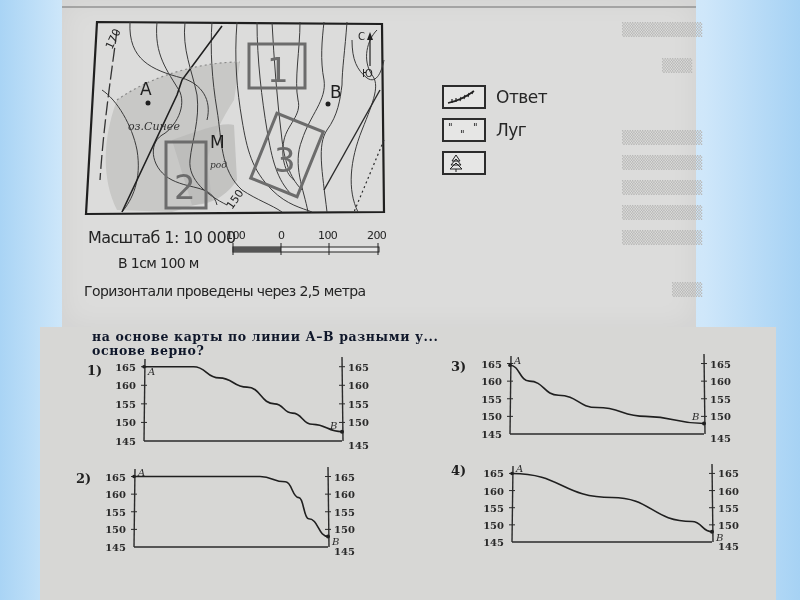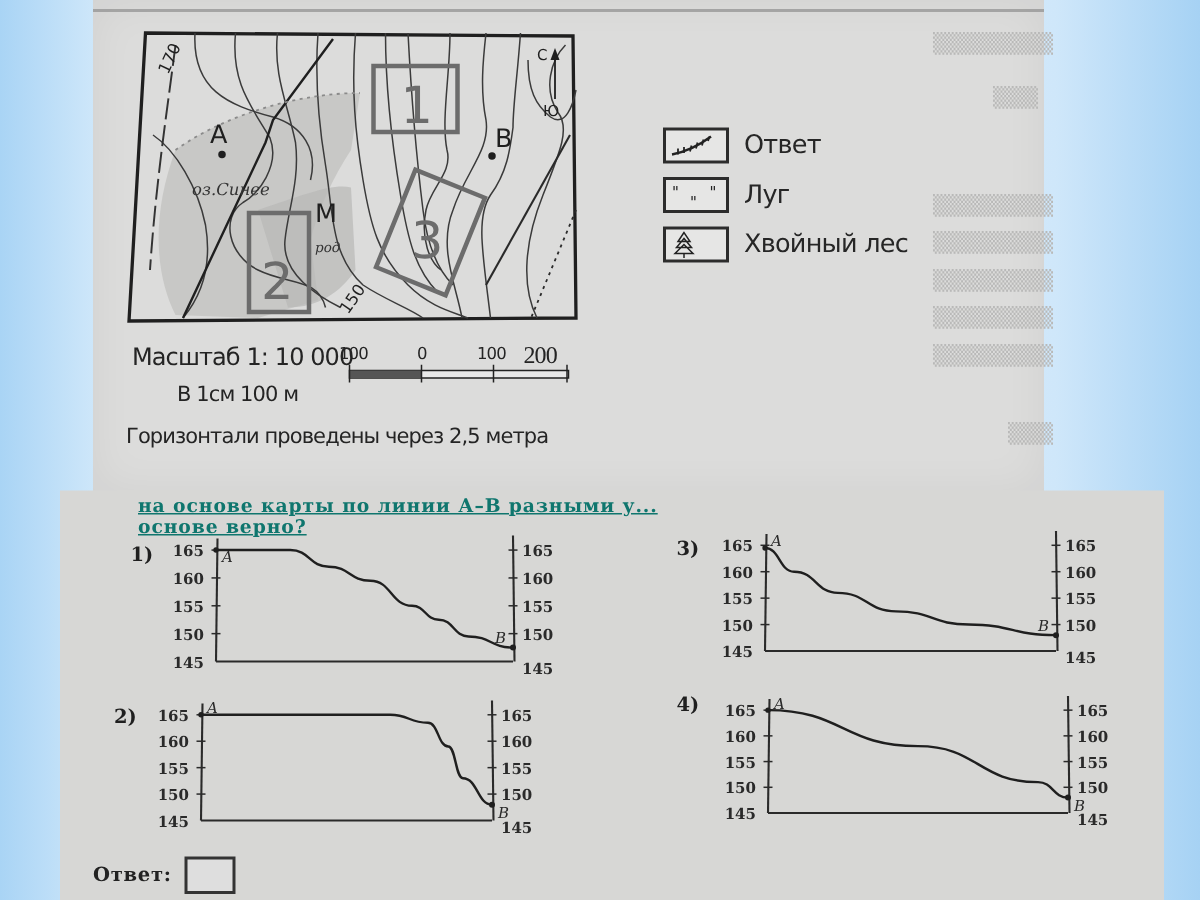--- a/index.html
+++ b/index.html
@@ -18,21 +18,21 @@
   .map-svg { position:absolute; left:0; top:0; }
   .legend { position:absolute; left:380px; top:80px; }
   .legend-item { display:flex; align-items:center; height:33px; }
   .legend-box { width:40px; height:20px; border:2px solid #2c2c2c; margin-right:10px; background:#e6e6e5; position:relative; }
   .legend-label { font-family:"DejaVu Sans", sans-serif; font-size:17px; color:#262626; letter-spacing:-0.5px; }
   .scale-text { position:absolute; font-family:"DejaVu Sans", sans-serif; color:#242424; letter-spacing:-0.6px; }
   .photo-bottom {
     position:absolute; left:40px; top:327px; width:736px; height:273px;
     background:#d7d7d5;
   }
-  .q-text { position:absolute; left:52px; font-family:"DejaVu Serif", serif; font-weight:bold; font-size:12.5px; color:#0f766e; letter-spacing:0.6px;text-decoration:underline; }
+  .q-text { position:absolute; left:52px; font-family:"DejaVu Serif", serif; font-weight:bold; font-size:12.5px; color:#0f172a; letter-spacing:0.6px; }
   .chart { position:absolute; }
   .chart svg { overflow:visible; }
   .opt-num { position:absolute; font-family:"DejaVu Serif", serif; font-weight:bold; font-size:13px; color:#1f1f1f; }
   .answer { position:absolute; left:22px; top:244px; display:flex; align-items:center; }
   .answer-label { font-family:"DejaVu Serif", serif; font-weight:bold; font-size:13px; color:#222; letter-spacing:0.5px; }
   .answer-box { width:30px; height:21px; border:2px solid #333; margin-left:8px; background:#dedede; }
 </style>
 </head>
 <body>
 
@@ -123,31 +123,30 @@
       </div>
       <span class="legend-label">Луг</span>
     </div>
     <div class="legend-item">
       <div class="legend-box">
         <svg width="40" height="20">
             <path d="M12,2 L8,8 L16,8 Z M12,6 L7,12 L17,12 Z M12,10 L6,16 L18,16 Z" fill="none" stroke="#222" stroke-width="1"></path>
             <line x1="12" y1="16" x2="12" y2="19" stroke="#222"></line>
           </svg>
       </div>
-      <span class="legend-label">Хвойный лес</span>
     </div>
   </div>
 
   <div class="scale-text" style="left:26px;top:228px;font-size:16px;">Масштаб 1: 10 000</div>
   <div class="scale-text" style="left:56px;top:255px;font-size:14px;">В 1см 100 м</div>
   <div class="scale-text" style="left:22px;top:283px;font-size:14px;">Горизонтали проведены через 2,5 метра</div>
   <div class="scale-text" style="left:164px;top:229px;font-size:11px;">100</div>
   <div class="scale-text" style="left:216px;top:229px;font-size:11px;">0</div>
   <div class="scale-text" style="left:256px;top:229px;font-size:11px;">100</div>
-  <div class="scale-text" style="left:287px;top:229px;font-size:16px;font-family:Liberation Serif, serif;">200</div>
+  <div class="scale-text" style="left:305px;top:229px;font-size:11px;">200</div>
   <svg style="position:absolute;left:170px;top:243px;" width="150" height="14">
     <rect x="1" y="4" width="146" height="5" fill="#e8e8e8" stroke="#222" stroke-width="1"></rect>
     <rect x="1" y="4" width="48" height="5" fill="#555"></rect>
     <line x1="1" y1="0" x2="1" y2="12" stroke="#222"></line>
     <line x1="49" y1="0" x2="49" y2="12" stroke="#222"></line>
     <line x1="97" y1="0" x2="97" y2="12" stroke="#222"></line>
     <line x1="146" y1="0" x2="146" y2="12" stroke="#222"></line>
   </svg>
 </div>
 
@@ -276,17 +275,13 @@
         <text x="26" y="15.42857142857143" text-anchor="end" font-family="DejaVu Serif, serif" font-weight="bold" font-size="10" fill="#2a2a2a">165</text>
         <text x="240" y="15.42857142857143" font-family="DejaVu Serif, serif" font-weight="bold" font-size="10" fill="#2a2a2a">165</text>
         <path d="M34,11.42857142857143 C84,11.42857142857143 84,35.42857142857143 134,35.42857142857143 C174,35.42857142857143 174,59.42857142857143 214,59.42857142857143 C224,59.42857142857143 224,69.71428571428572 234,69.71428571428572" fill="none" stroke="#1f1f1f" stroke-width="1.6"></path>
         <circle cx="34" cy="11.42857142857143" r="1.8" fill="#1f1f1f"></circle>
         <circle cx="234" cy="69.71428571428572" r="2" fill="#1f1f1f"></circle>
         <text x="38" y="10.42857142857143" font-family="DejaVu Serif, serif" font-style="italic" font-size="10" fill="#2a2a2a">A</text>
         <text x="238" y="78.71428571428572" font-family="DejaVu Serif, serif" font-style="italic" font-size="10" fill="#2a2a2a">B</text>
       </svg>
   </div>
 
-  <div class="answer">
-    <span class="answer-label">Ответ:</span>
-    <div class="answer-box"></div>
-  </div>
 </div>
 
 </body></html>

